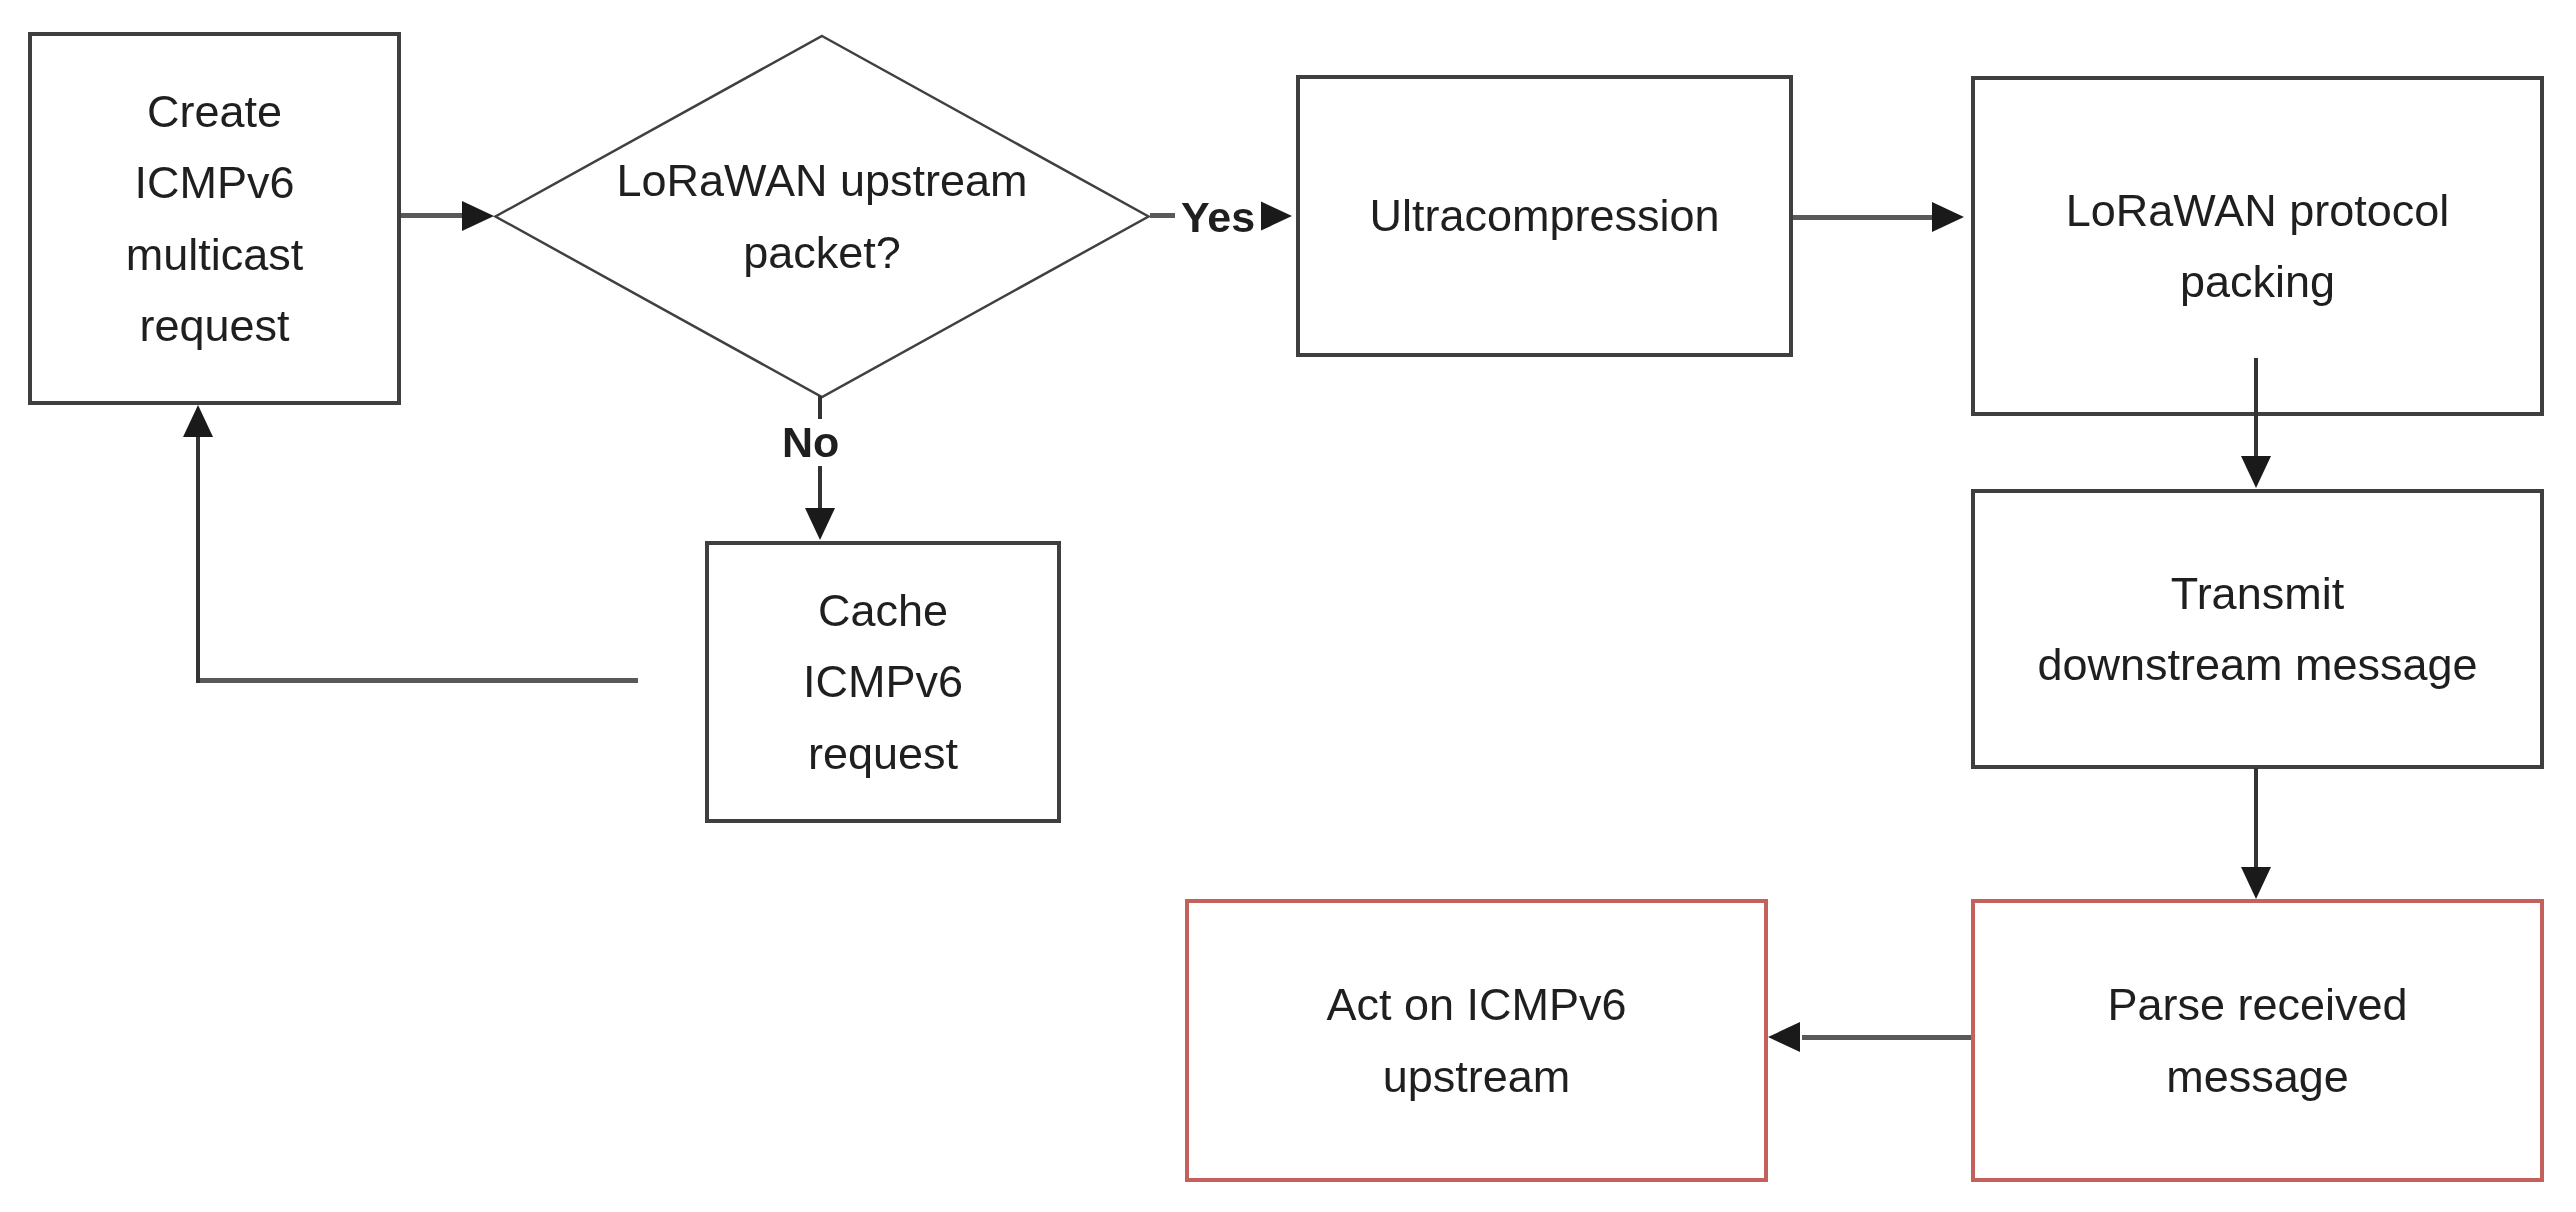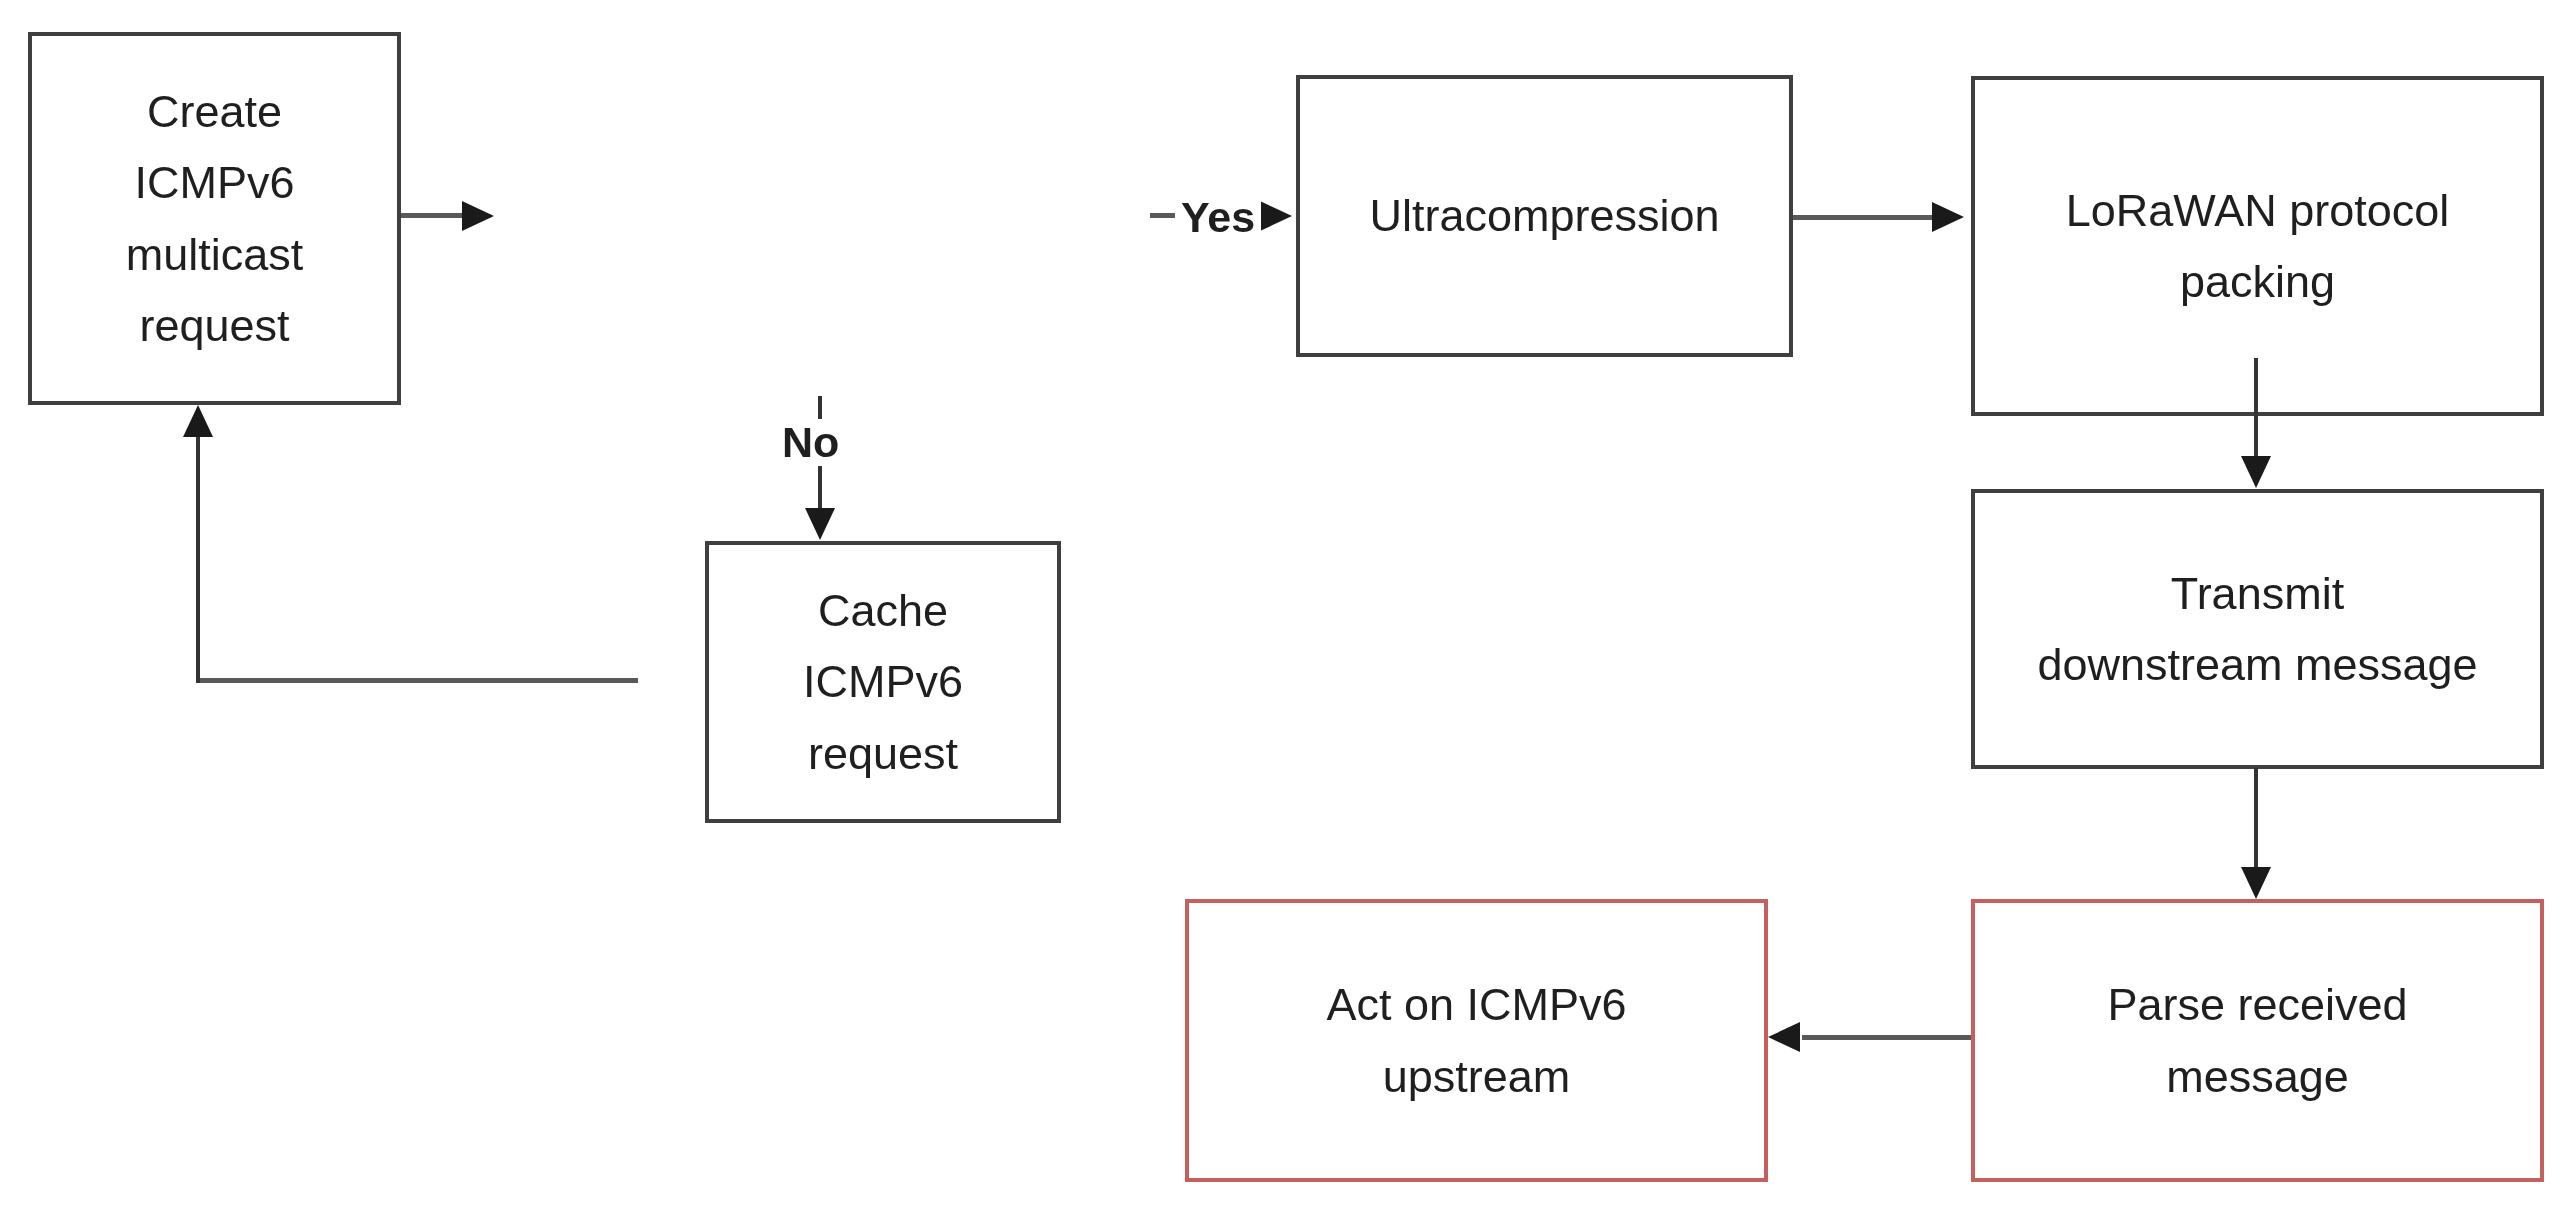--- a/index.html
+++ b/index.html
@@ -56,20 +56,27 @@
 <div id="canvas">
 
   <div class="node" style="left:28px; top:32px; width:373px; height:373px;">Create
 ICMPv6
 multicast
 request</div>
 
   <div class="hline" style="left:401px; top:213px; width:63px;"></div>
   <div class="arrow right" style="left:462px; top:201px;"></div>
 
+  <div class="diamond-wrap" style="left:492px; top:33px; width:660px; height:367px;">
+    <svg width="660" height="367" viewBox="0 0 668 372">
+      <polygon points="334,3 665,186 334,369 3,186" fill="#ffffff" stroke="#404040" stroke-width="2.5"></polygon>
+    </svg>
+    <div class="diamond-label">LoRaWAN upstream
+packet?</div>
+  </div>
 
   <div class="hline" style="left:1150px; top:213px; width:115px;"></div>
   <div class="arrow right" style="left:1260px; top:201px;"></div>
   <div class="edge-label" style="left:1175px; top:194px;">Yes</div>
 
   <div class="node" style="left:1296px; top:75px; width:497px; height:282px;">Ultracompression</div>
 
   <div class="hline" style="left:1793px; top:215px; width:143px;"></div>
   <div class="arrow right" style="left:1932px; top:202px;"></div>
 

